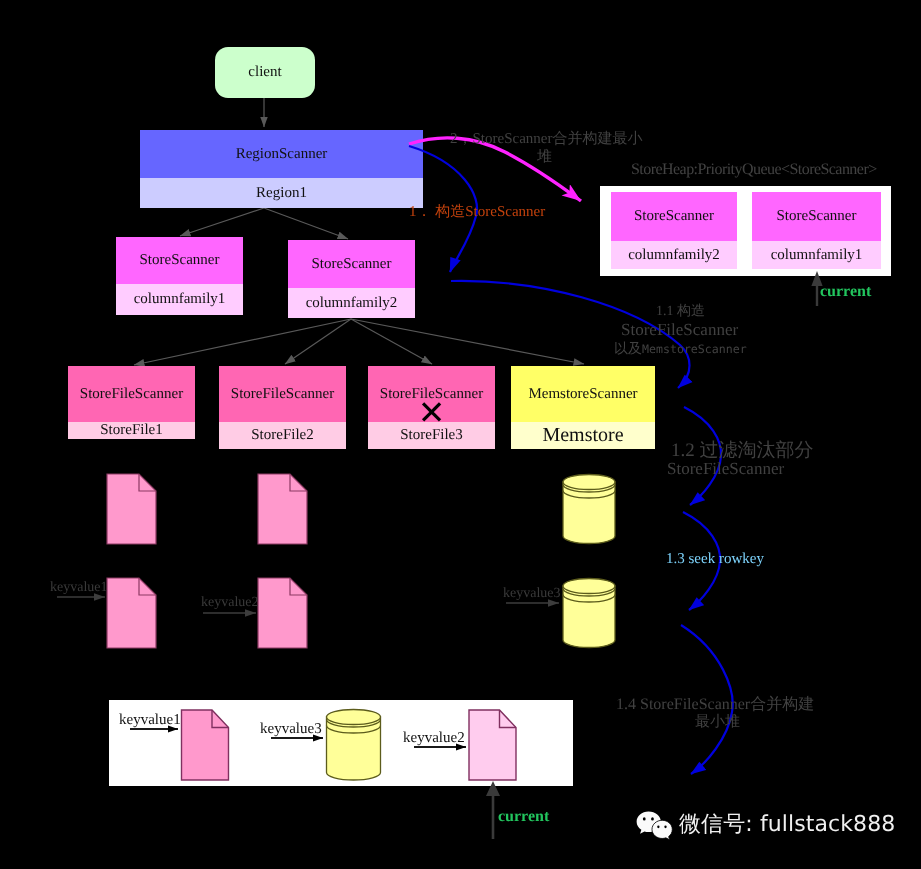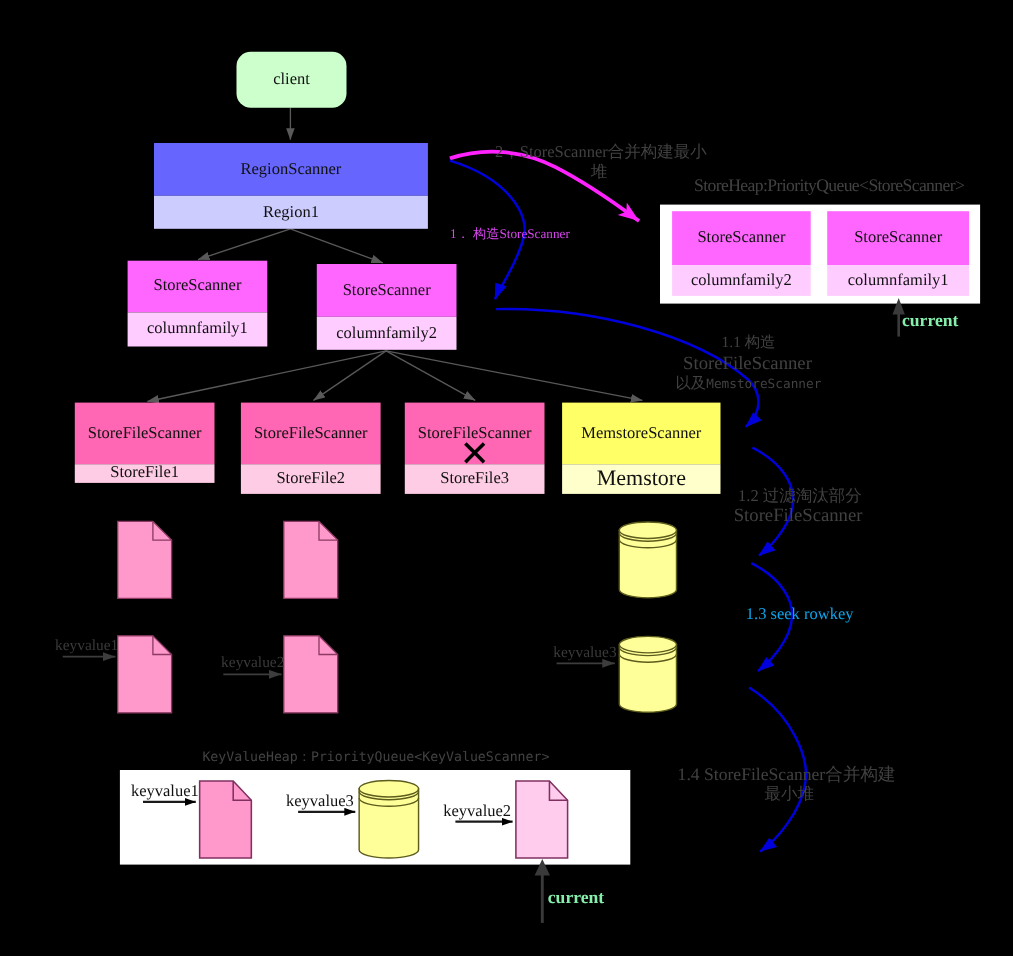--- a/index.html
+++ b/index.html
@@ -9,21 +9,21 @@
        -webkit-font-smoothing:antialiased;text-rendering:geometricPrecision;}
   #stage{position:absolute;left:0;top:0;width:921px;height:869px;background:#000;}
   .abs{position:absolute;}
   .nodebox{position:absolute;box-sizing:border-box;}
   .nodebox .hdr,.nodebox .sub{
       display:flex;align-items:center;justify-content:center;
       color:#111;width:100%;box-sizing:border-box;text-align:center;}
   svg.layer{position:absolute;left:0;top:0;width:921px;height:869px;
       pointer-events:none;overflow:visible;}
   .lbl{position:absolute;color:#808080;white-space:nowrap;}
-  .cur{position:absolute;color:#86efac;font-weight:bold;
+  .cur{position:absolute;color:#22c55e;font-weight:bold;
        font-family:"Liberation Serif",serif;}
 </style>
 </head>
 <body>
 
 <div id="stage">
 
   <svg class="layer" id="gray-layer">
     <defs>
       <marker id="grayhead" markerWidth="13" markerHeight="11" refX="10.5" refY="3.9" orient="auto" markerUnits="userSpaceOnUse">
@@ -38,21 +38,21 @@
       <line x1="351" y1="319" x2="285" y2="364"></line>
       <line x1="351" y1="319" x2="432" y2="364"></line>
       <line x1="351" y1="319" x2="584" y2="364"></line>
     </g>
   </svg>
 
   <div class="nodebox" id="client-box" style="left:215px;top:47px;width:100px;height:51px;background:#ccffcc;border-radius:13px;">
     <div class="hdr" style="height:51px;font-size:15px;">client</div>
   </div>
 
-  <div class="nodebox" id="region-scanner-box" style="left:140px;top:130px;width:249px;height:78px;">
+  <div class="nodebox" id="region-scanner-box" style="left:140px;top:130px;width:283px;height:78px;">
     <div class="hdr" style="height:48px;background:#6666ff;font-size:15px;">RegionScanner</div>
     <div class="sub" style="height:30px;background:#ccccff;font-size:15px;">Region1</div>
   </div>
 
   <div class="nodebox" id="store-scanner-1" style="left:116px;top:237px;width:127px;height:78px;">
     <div class="hdr" style="height:47px;background:#ff66ff;font-size:15px;">StoreScanner</div>
     <div class="sub" style="height:31px;background:#ffccff;font-size:15px;">columnfamily1</div>
   </div>
 
   <div class="nodebox" id="store-scanner-2" style="left:288px;top:240px;width:127px;height:78px;">
@@ -87,21 +87,20 @@
   <div class="abs" id="store-heap-panel" style="left:600px;top:186px;width:291px;height:90px;background:#fff;"></div>
   <div class="nodebox" style="left:611px;top:192px;width:126px;height:77px;">
     <div class="hdr" style="height:49px;background:#ff66ff;font-size:15px;">StoreScanner</div>
     <div class="sub" style="height:28px;background:#ffccff;font-size:15px;">columnfamily2</div>
   </div>
   <div class="nodebox" style="left:752px;top:192px;width:129px;height:77px;">
     <div class="hdr" style="height:49px;background:#ff66ff;font-size:15px;">StoreScanner</div>
     <div class="sub" style="height:28px;background:#ffccff;font-size:15px;">columnfamily1</div>
   </div>
 
-  <div class="lbl" id="kv-heap-caption" style="left:184px;top:680px;font-family:'DejaVu Sans Mono',monospace;font-size:12px;color:#424242;">KeyValueHeap：PriorityQueue&lt;KeyValueScanner&gt;</div>
   <div class="abs" id="kv-heap-panel" style="left:109px;top:700px;width:464px;height:86px;background:#fff;"></div>
 
   <svg class="layer" id="icon-layer">
     <defs>
       <marker id="blkhead" markerWidth="11" markerHeight="10" refX="10" refY="3.6" orient="auto" markerUnits="userSpaceOnUse">
         <path d="M0,0 L10,3.6 L0,7.2 z" fill="#000"></path>
       </marker>
       <marker id="dimhead" markerWidth="13" markerHeight="11" refX="11.5" refY="4" orient="auto" markerUnits="userSpaceOnUse">
         <path d="M0,0 L11.5,4 L0,8 z" fill="#3d3d3d"></path>
       </marker>
@@ -204,34 +203,50 @@
 
     <path d="M684,407 C 712,421 722,441 721,456 C 720,476 702,496 690,505" fill="none" stroke="#0000dd" stroke-width="2.2" marker-end="url(#bluehead)"></path>
 
     <path d="M683,512 C 711,526 721,546 720,561 C 719,581 701,601 689,610" fill="none" stroke="#0000dd" stroke-width="2.2" marker-end="url(#bluehead)"></path>
 
     <path d="M681,625 C 721,650 736,690 732,712 C 728,738 706,764 691,774" fill="none" stroke="#0000dd" stroke-width="2.2" marker-end="url(#bluehead)"></path>
   </svg>
 
   <div class="lbl" style="left:450px;top:130px;font-size:15px;color:#414141;line-height:18px;">2，StoreScanner合并构建最小</div>
   <div class="lbl" style="left:537px;top:148px;font-size:15px;color:#414141;line-height:18px;">堆</div>
-  <div class="lbl" style="left:409px;top:203px;font-size:12px;color:#d946ef;line-height:19px;">1．  构造StoreScanner</div>
+  <div class="lbl" style="left:409px;top:203px;font-size:15px;color:#c2410c;line-height:19px;">1．  构造StoreScanner</div>
   <div class="lbl" style="left:656px;top:303px;font-size:14px;color:#414141;line-height:18px;">1.1 构造</div>
   <div class="lbl" style="left:621px;top:321px;font-size:17px;color:#414141;line-height:18px;">StoreFileScanner</div>
   <div class="lbl" style="left:614px;top:340px;font-size:16px;color:#414141;line-height:18px;">
     <span style="font-size:14px;text-align:center;">以及</span><span style="font-family:'DejaVu Sans Mono',monospace;font-size:11.6px;">MemstoreScanner</span>
   </div>
-  <div class="lbl" style="left:671px;top:442px;font-size:15px;color:#414141;line-height:18px;">1.2 过滤淘汰部分</div>
+  <div class="lbl" style="left:671px;top:442px;font-size:19px;color:#414141;line-height:18px;">1.2 过滤淘汰部分</div>
   <div class="lbl" style="left:667px;top:460px;font-size:17px;color:#414141;line-height:18px;">StoreFileScanner</div>
-  <div class="lbl" style="left:666px;top:550px;font-size:15px;color:#0ea5e9;line-height:18px;margin-left:12px;">1.3 seek rowkey</div>
+  <div class="lbl" style="left:666px;top:550px;font-size:15px;color:#7dd3fc;line-height:18px;">1.3 seek rowkey</div>
   <div class="lbl" style="left:616px;top:696px;font-size:16px;color:#414141;line-height:18px;">1.4 StoreFileScanner合并构建</div>
   <div class="lbl" style="left:695px;top:713px;font-size:15px;color:#414141;line-height:18px;">最小堆</div>
 
   <div class="lbl" style="left:50px;top:581px;font-size:14px;color:#3a3a3a;line-height:1;">keyvalue1</div>
   <div class="lbl" style="left:201px;top:596px;font-size:14px;color:#3a3a3a;line-height:1;">keyvalue2</div>
   <div class="lbl" style="left:503px;top:587px;font-size:14px;color:#3a3a3a;line-height:1;">keyvalue3</div>
 
   <div class="abs" style="left:119px;top:713px;font-size:15px;color:#111;line-height:1;">keyvalue1</div>
   <div class="abs" style="left:260px;top:722px;font-size:15px;color:#111;line-height:1;">keyvalue3</div>
   <div class="abs" style="left:403px;top:731px;font-size:15px;color:#111;line-height:1;">keyvalue2</div>
 
+  <div class="abs" id="watermark" style="left:636px;top:806px;width:260px;height:40px;white-space:nowrap;">
+    <svg width="37" height="29" viewBox="0 0 38 30" style="position:absolute;left:0;top:5px;">
+      <path d="M12.8,0.6 C6.0,0.6 0.5,5.3 0.5,11.1 c0,3.4 1.9,6.4 4.9,8.3
+               l-1.3,4.1 4.5,-2.3 c1.3,0.4 2.7,0.6 4.2,0.6 7.1,0 12.8,-4.8 12.8,-10.7
+               S19.9,0.6 12.8,0.6 z" fill="#fafafa"></path>
+      <ellipse cx="8.4" cy="8.2" rx="1.45" ry="1.65" fill="#000"></ellipse>
+      <ellipse cx="16.9" cy="8.2" rx="1.45" ry="1.65" fill="#000"></ellipse>
+      <path d="M37.4,19.0 c0,-5.2 -4.7,-9.4 -10.5,-9.4 -5.8,0 -10.5,4.2 -10.5,9.4
+               0,5.2 4.7,9.4 10.5,9.4 1.4,0 2.7,-0.2 3.9,-0.6 l3.9,2.0 -1.1,-3.3
+               c2.4,-1.7 3.8,-4.4 3.8,-7.5 z" fill="#fafafa" stroke="#000" stroke-width="0.85"></path>
+      <ellipse cx="23.0" cy="16.4" rx="1.2" ry="1.4" fill="#000"></ellipse>
+      <ellipse cx="30.4" cy="16.4" rx="1.2" ry="1.4" fill="#000"></ellipse>
+    </svg>
+    <span style="position:absolute;left:43px;top:8px;color:#f0f0f0;font-size:22px;
+                 font-family:'DejaVu Sans',sans-serif;letter-spacing:0.1px;line-height:22px;">微信号: fullstack888</span>
+  </div>
 
 </div>
 
 </body></html>

